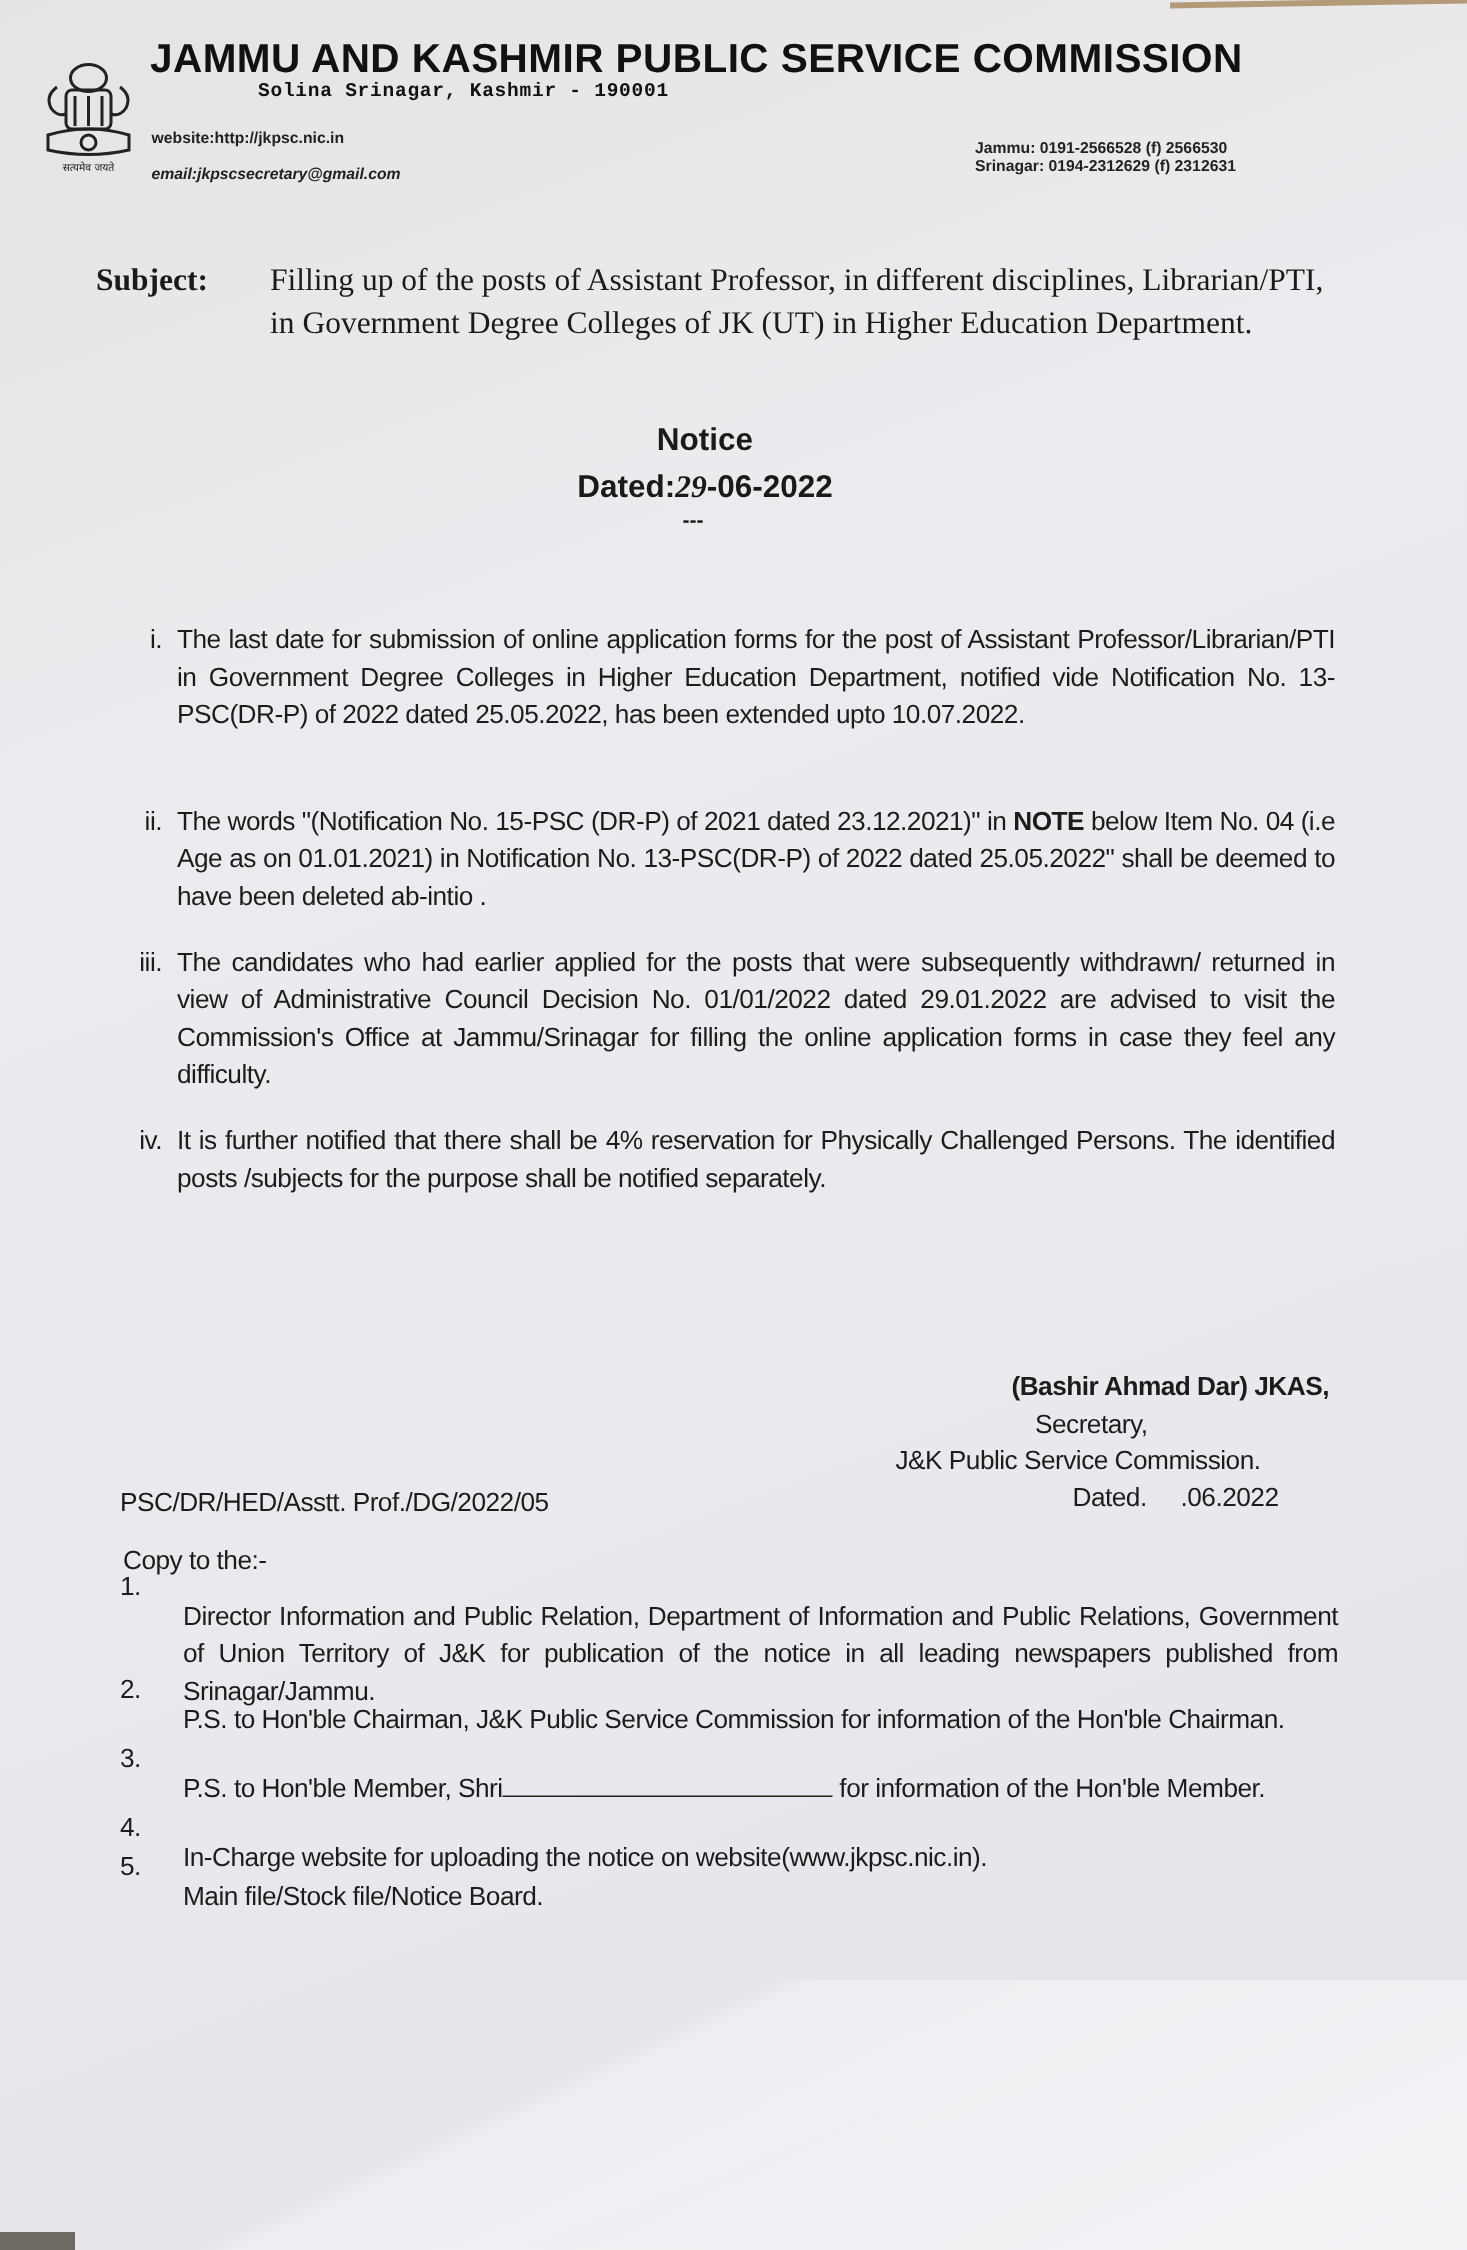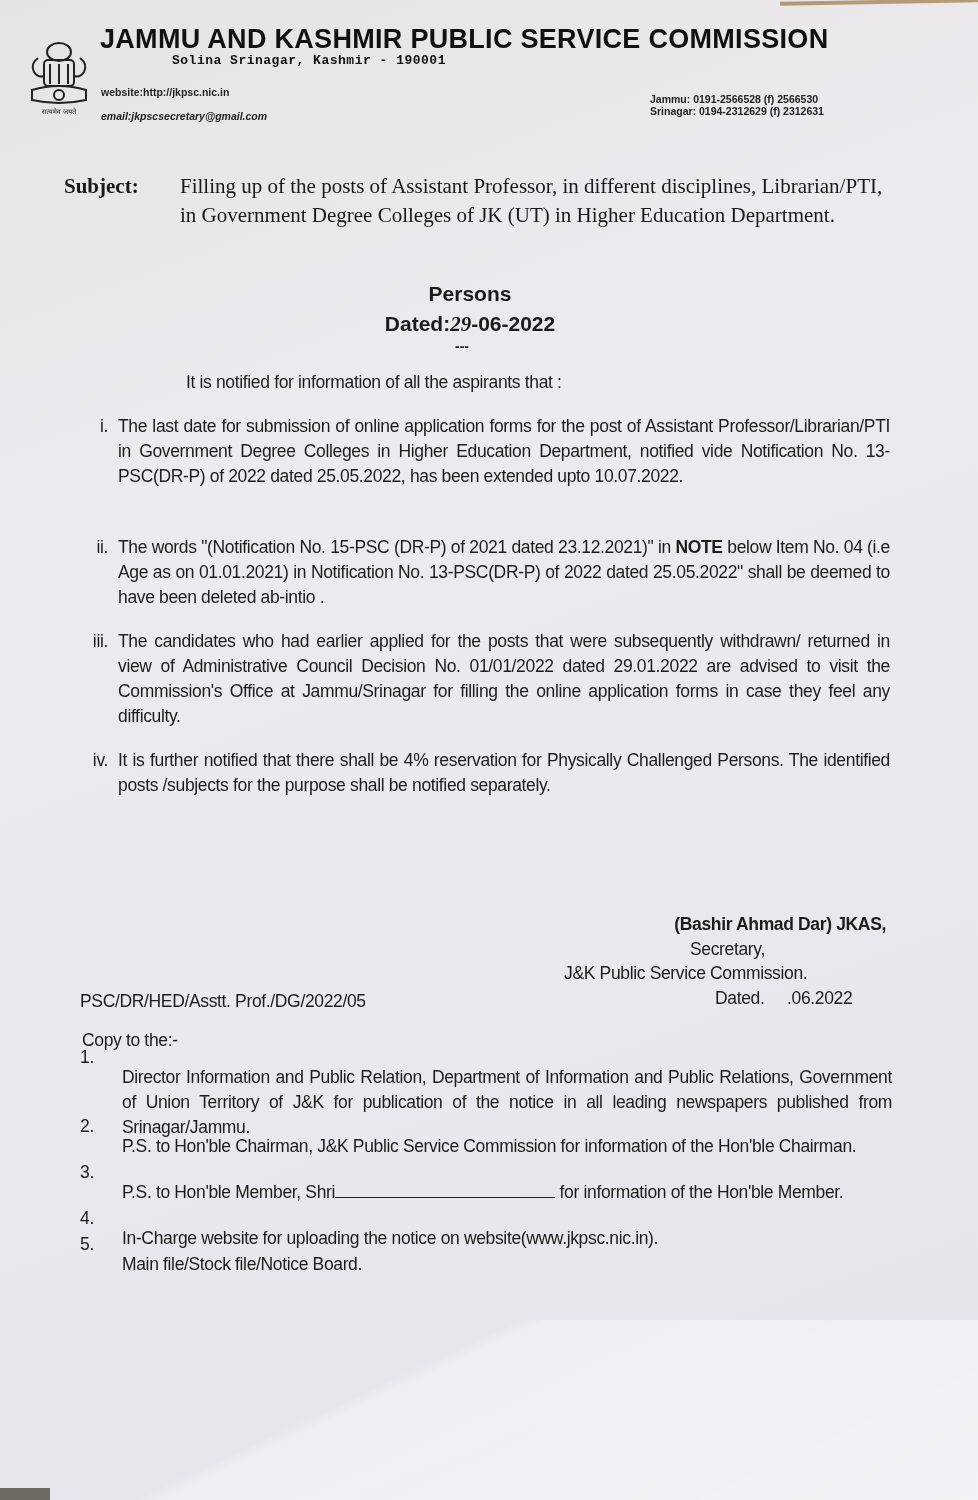--- a/index.html
+++ b/index.html
@@ -34,21 +34,21 @@
     .item .txt { position:absolute; left:52px; top:0; width:772px; text-align:justify; }
     .item-1 { top:414px; }
     .item-2 { top:535px; }
     .item-3 { top:629px; }
     .item-4 { top:748px; }
 
     .signature { position:absolute; left:620px; top:810px; width:270px; height:90px; }
     .sign-block { position:absolute; left:590px; top:912px; width:296px; text-align:right; }
     .sign-name { font-weight:bold; }
     .sig-secretary { position:absolute; left:690px; top:937px; }
-    .sig-org { position:absolute; left:564px; top:961px; }
+    .sig-org { position:absolute; left:597px; top:961px; }
     .sig-dated { position:absolute; left:715px; top:986px; }
     .ref { position:absolute; left:80px; top:989px; }
     .copy-heading { position:absolute; left:82px; top:1028px; }
     .copy-item { position:absolute; left:80px; width:812px; }
     .copy-item .num { position:absolute; left:0; top:0; width:36px; }
     .copy-item .txt { position:absolute; left:42px; top:0; width:770px; text-align:justify;margin-top:20px; }
     .c1 { top:1045px; }
     .c2 { top:1114px; }
     .c3 { top:1160px; }
     .c4 { top:1206px; }
@@ -85,27 +85,26 @@
   <div class="lh-web">website:http://jkpsc.nic.in</div>
   <div class="lh-email">email:jkpscsecretary@gmail.com</div>
   <div class="lh-jammu">Jammu: 0191-2566528 (f) 2566530</div>
   <div class="lh-srinagar">Srinagar: 0194-2312629 (f) 2312631</div>
 
   <div class="subject">
     <span class="subject-label">Subject:</span>
     <span class="subject-text">Filling up of the posts of Assistant Professor, in different disciplines, Librarian/PTI, in Government Degree Colleges of JK (UT) in Higher Education Department.</span>
   </div>
 
-  <div class="notice-title t1">Persons</div>
+  <div class="notice-title t1">Notice</div>
   <div class="notice-title t2">
     <span>Dated:</span><span style="font-family:Liberation Serif, serif;font-style:italic;">29</span><span>-06-2022</span>
   </div>
   <div class="notice-sep">---</div>
 
-  <div class="intro body-text">It is notified for information of all the aspirants that :</div>
 
   <div class="item item-1 body-text">
     <span class="num">i.</span>
     <span class="txt">The last date for submission of  online application forms for the post of Assistant Professor/Librarian/PTI in Government Degree Colleges in Higher Education Department, notified vide Notification No. 13-PSC(DR-P) of 2022 dated 25.05.2022, has been extended upto  10.07.2022.</span>
   </div>
   <div class="item item-2 body-text">
     <span class="num">ii.</span>
     <span class="txt"><span>The words "(Notification No. 15-PSC (DR-P) of 2021 dated 23.12.2021)" in </span><b>NOTE</b><span> below Item No. 04 (i.e Age as on 01.01.2021)  in  Notification No. 13-PSC(DR-P) of 2022 dated 25.05.2022" shall be deemed to have been deleted ab-intio .</span></span>
   </div>
   <div class="item item-3 body-text">

